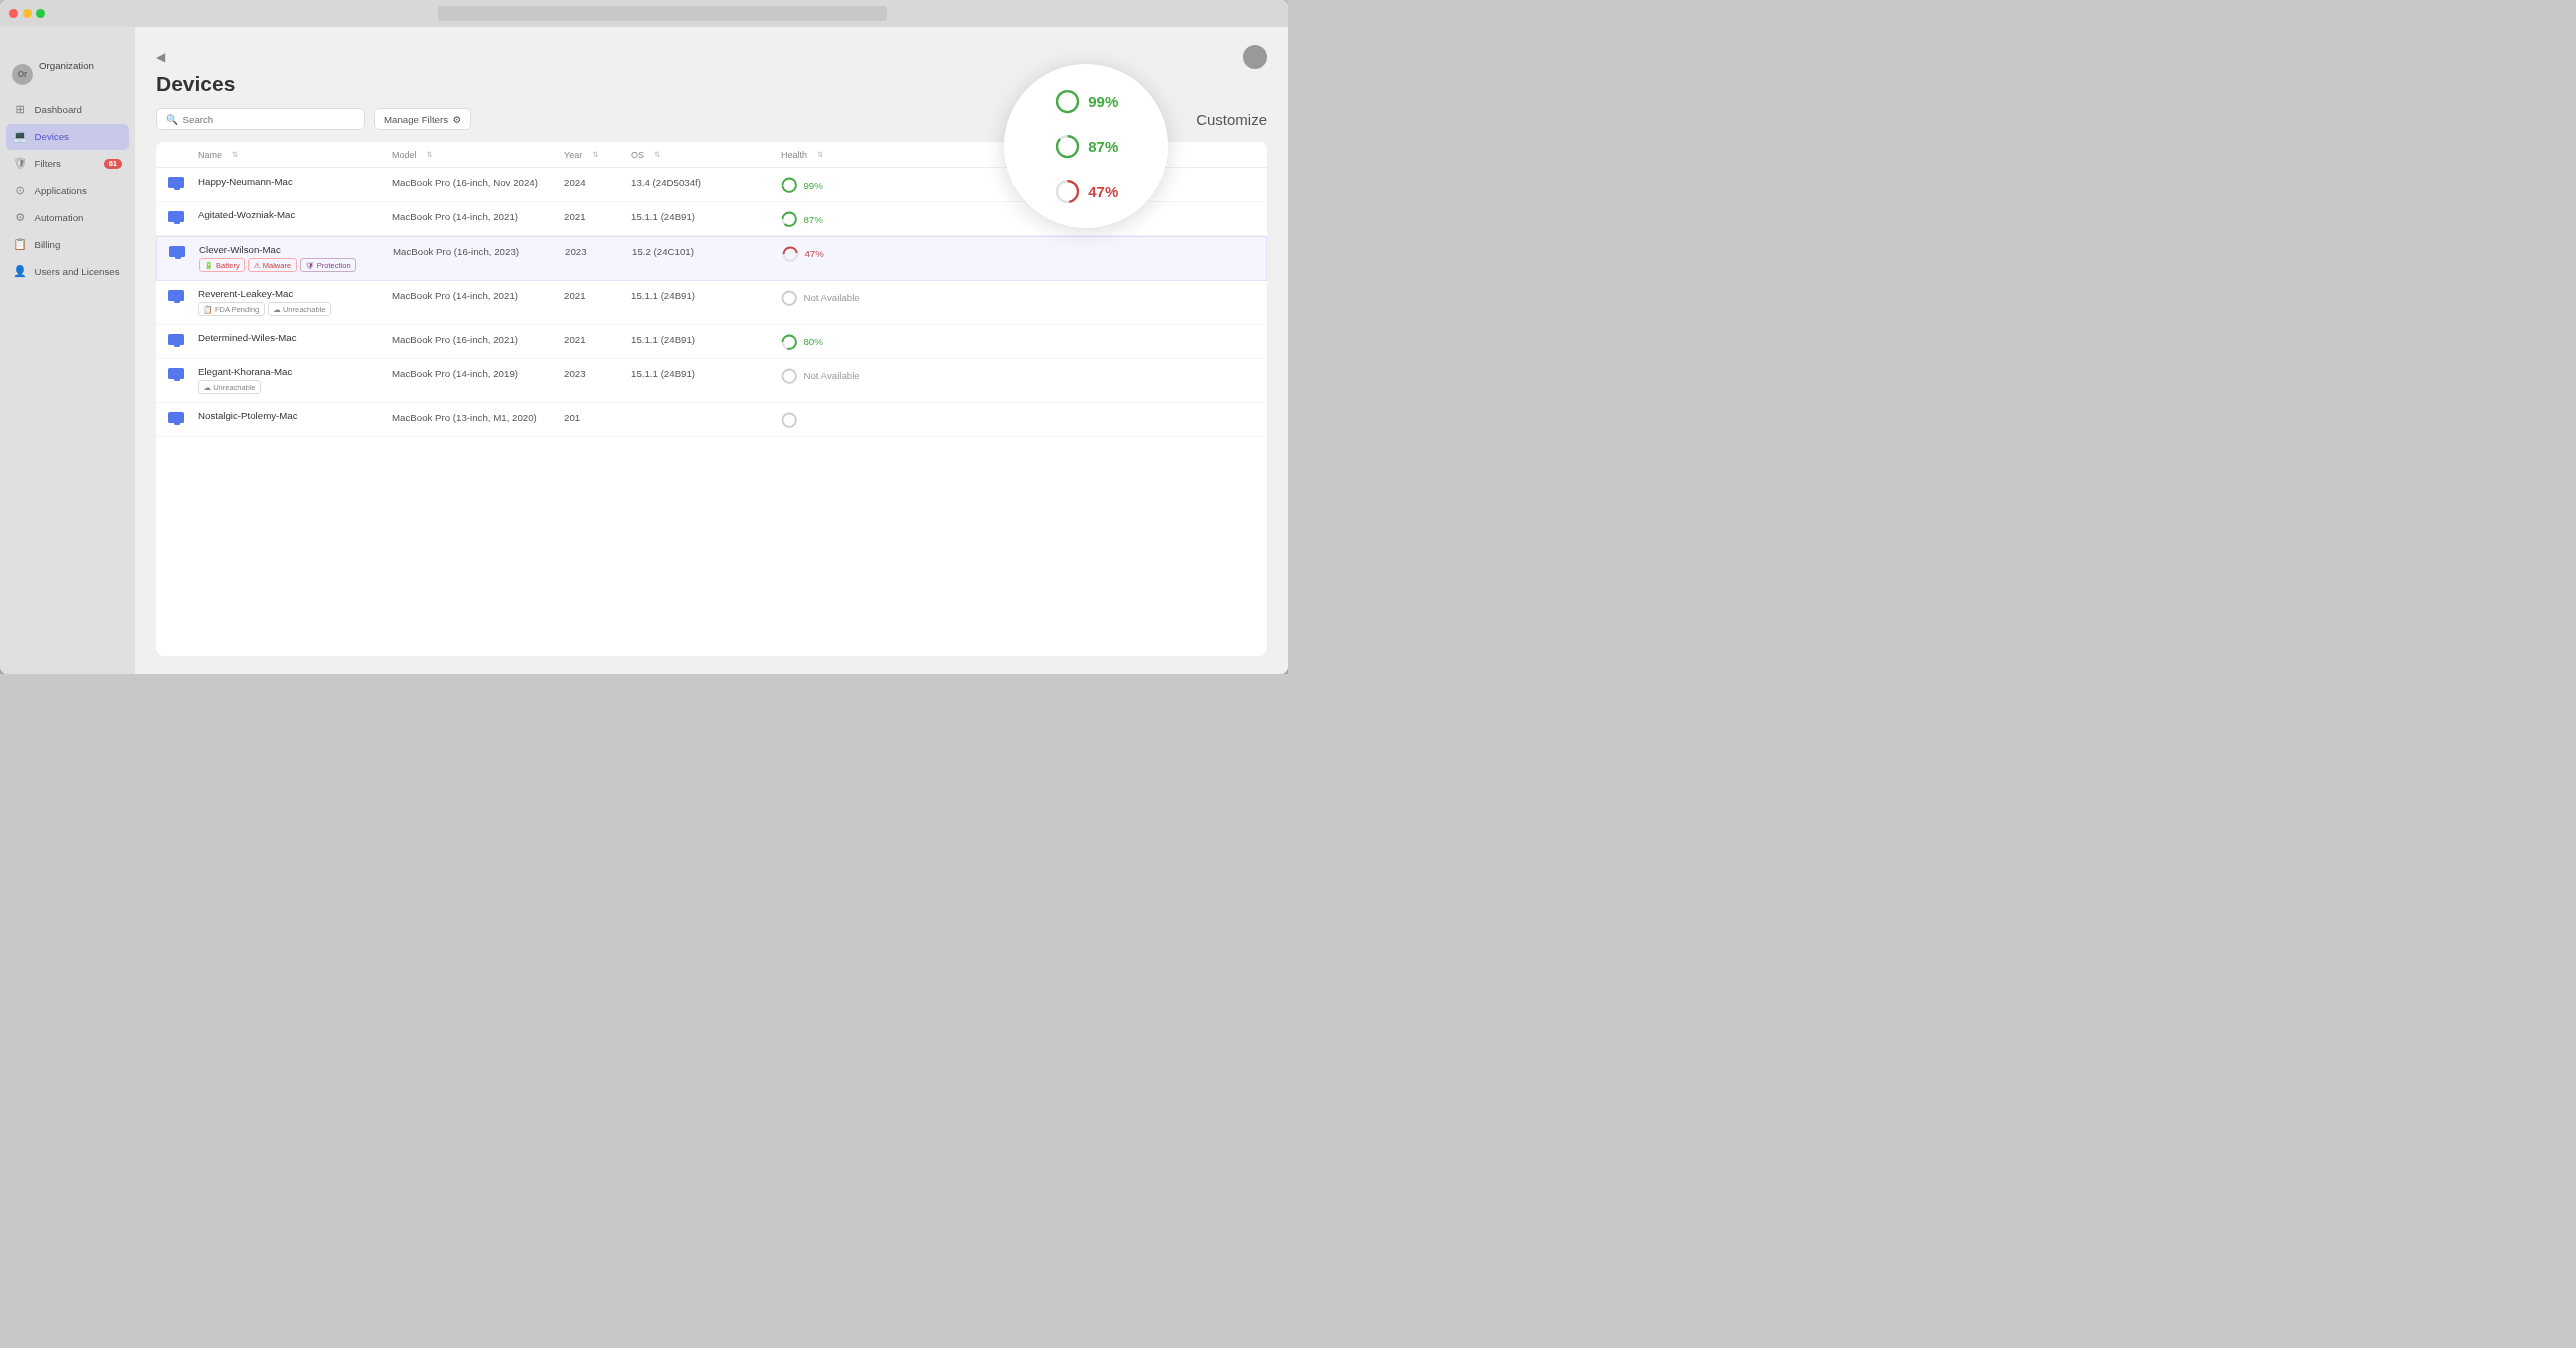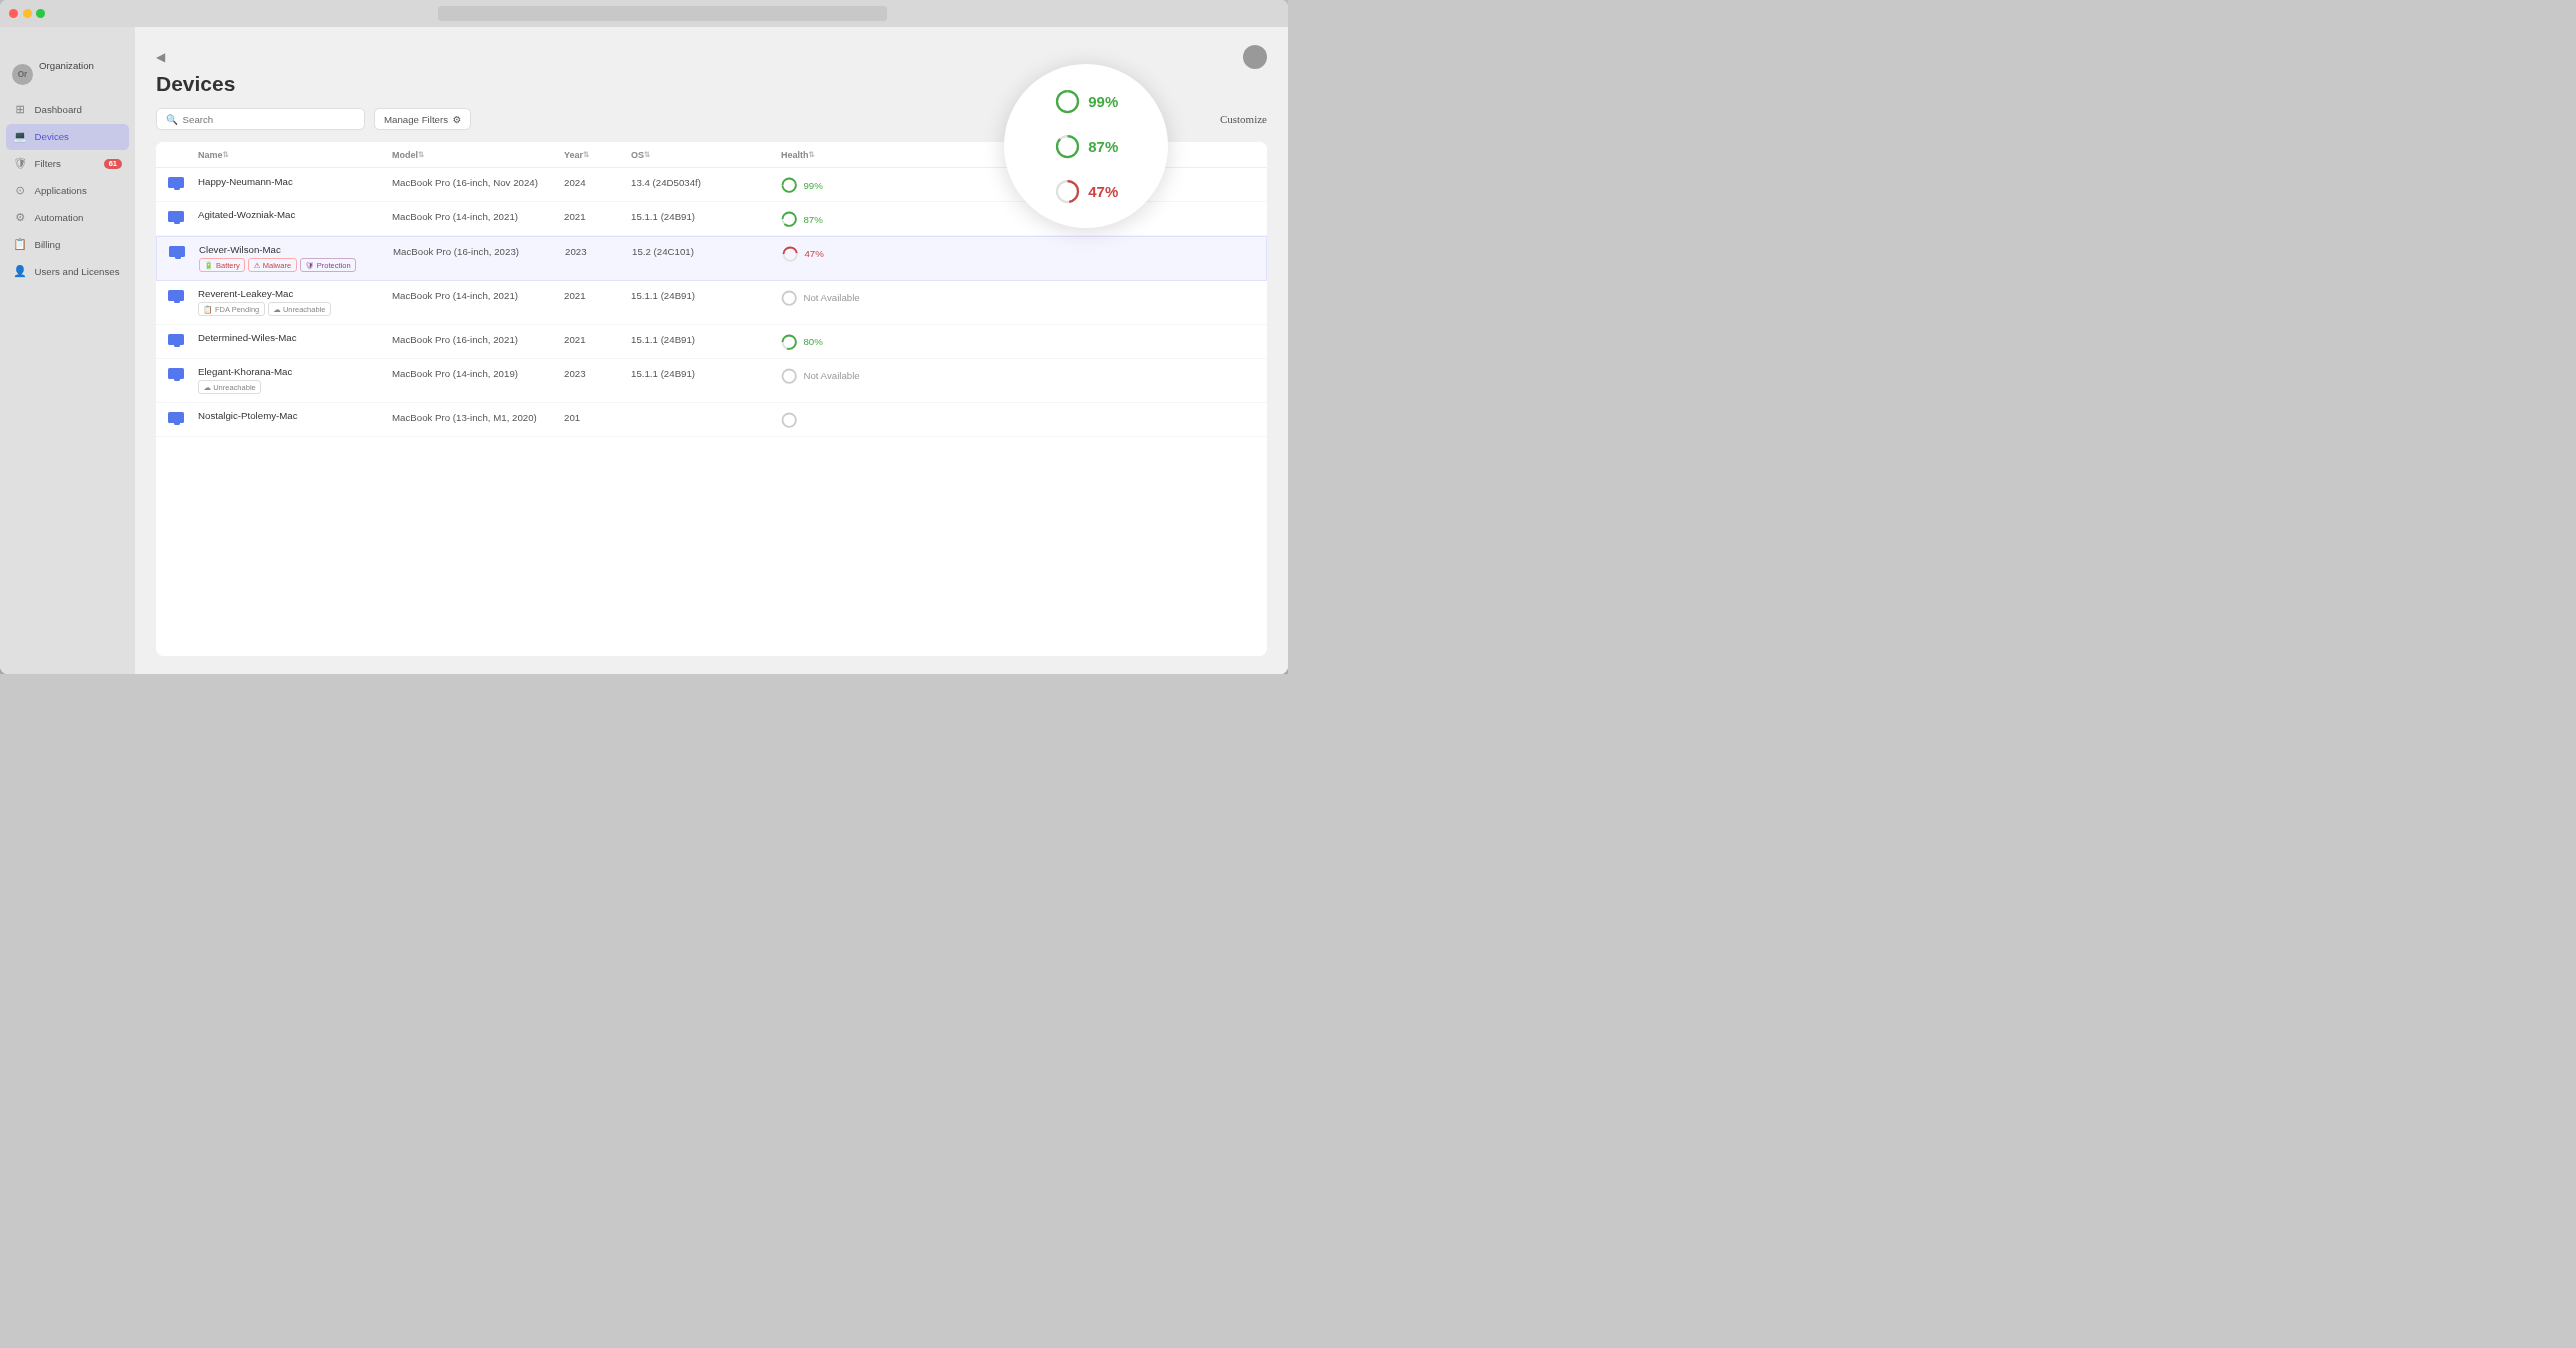--- a/index.html
+++ b/index.html
@@ -203,49 +203,48 @@
       background: white;
       border: 0.7px solid #ddd;
       border-radius: 5.2px;
       padding: 4.5px 9px;
       font-size: 9.7px;
       color: #555;
       cursor: pointer;
     }
     .customize-btn {
       margin-left: auto;
-      font-size: 11px;
+      font-size: 15px;
       color: #555;
       cursor: pointer;
       background: none;
       border: none;
-      font-family: Liberation Serif, serif;
     }
     
     .devices-table {
       background: white;
       border-radius: 7.5px;
       overflow: hidden;
       flex: 1;
       overflow-y: auto;
     }
     .table-header {
       display: grid;
       grid-template-columns: 30px 194px 172px 67px 150px 135px;
       padding: 7.5px 12px;
       border-bottom: 0.7px solid #eee;
       background: white;
     }
     .th {
       font-size: 9px;
-      font-weight: 700;
+      font-weight: 400;
       color: #888;
       display: flex;
       align-items: center;
-      gap: 0;
+      gap: 10px;
     }
     .sort-icon {
       font-size: 7.5px;
       color: #bbb;
     }
     .table-row {
       display: grid;
       grid-template-columns: 30px 194px 172px 67px 150px 135px;
       padding: 7.5px 12px;
       border-bottom: 0.7px solid #f5f5f5;

